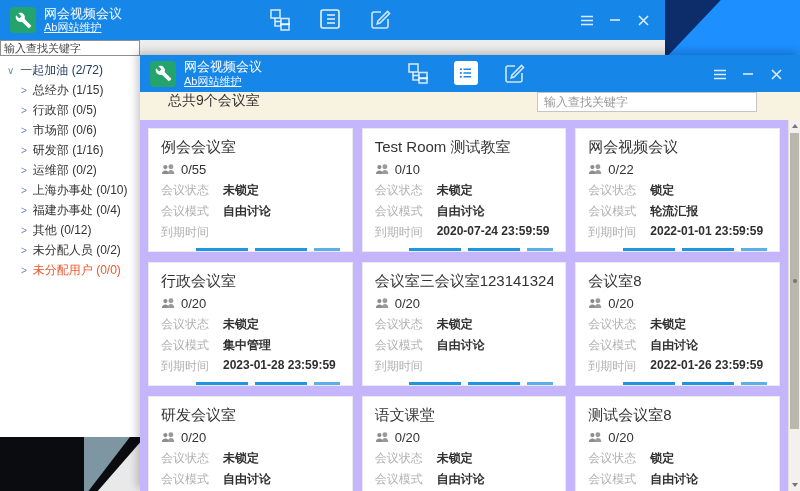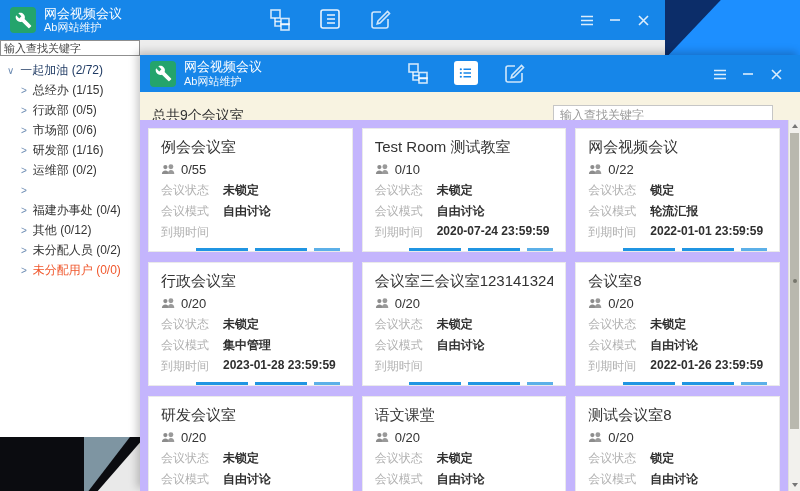--- a/index.html
+++ b/index.html
@@ -15,21 +15,21 @@
                  clip-path:polygon(0 0, 82% 0, 8% 100%, 0 100%); }
   .wp-bl-white { position:absolute; left:96px; top:0; width:44px; height:54px; background:#e9e9e9;
                  clip-path:polygon(100% 10%, 100% 100%, 4% 100%); }
 
   
   .titlebar { position:relative; background:#1686e9; color:#ffffff; display:flex; align-items:center; }
   .app-icon { flex:none; width:26px; height:26px; background:#24a46c; border-radius:4px;
               display:flex; align-items:center; justify-content:center; }
   .title-text { margin-left:8px; line-height:1.2; white-space:nowrap; }
   .title-main { font-size:13px; }
-  .title-sub  { font-size:11px; opacity:.95; }
+  .title-sub  { font-size:11px; opacity:.95;text-decoration:underline; }
   .toolbar { position:absolute; display:flex; align-items:center; }
   .tool { cursor:pointer; display:flex; align-items:center; justify-content:center; }
   .win-controls { position:absolute; display:flex; align-items:center; gap:12px; }
   .wc { cursor:pointer; display:flex; align-items:center; justify-content:center; width:16px; height:16px; }
 
   
   .back-window { position:absolute; left:0; top:0; width:665px; height:437px; background:#f0f0f0; }
   .back-window .titlebar { height:40px; padding-left:10px; }
   .back-window .toolbar { left:268px; top:7px; gap:26px; }
   .back-window .win-controls { right:14px; top:12px; }
@@ -46,21 +46,21 @@
   .chev { color:#6d8cb3; font-size:10px; margin-right:6px; flex:none; }
 
   
   .front-window { position:absolute; left:140px; top:55px; width:660px; height:436px; background:#f0f0f0;
                   box-shadow:-3px -3px 8px rgba(0,0,0,.22); }
   .front-window .titlebar { height:37px; padding-left:10px; }
   .front-window .toolbar { left:266px; top:6px; gap:24px; }
   .front-window .win-controls { right:16px; top:11px; }
   .tool.active { background:#fff; border-radius:3px; width:24px; height:24px; }
   .summary-bar { height:34px; background:#f8f3e1; border-bottom:1px solid #e7e2cf;
-                 display:flex; align-items:flex-end; padding:0 12px; }
+                 display:flex; align-items:flex-start; padding:0 28px; }
   .summary-text { font-size:14px; color:#333; }
   .room-search { margin-left:auto; margin-right:15px; width:220px; height:20px; border:1px solid #c6c6c6;
                  background:#fff; font-size:12px; padding:0 6px; color:#333; outline:none;
                  font-family:"Liberation Sans","DejaVu Sans",sans-serif; }
   .room-search::placeholder { color:#999; opacity:1; }
   .content { position:absolute; left:0; top:65px; right:12px; bottom:0; background:#c4b5fd;
              overflow:hidden; padding:8px; }
   .grid { display:grid; grid-template-columns:repeat(3,1fr); gap:10px 9px; }
   .card { background:#fff; border:1px solid #eaeaea; height:124px; padding:9px 12px 6px; overflow:hidden; }
   .room-name { font-size:15px; color:#333; white-space:nowrap; overflow:hidden; margin-bottom:5px; }
@@ -173,20 +173,21 @@
         <span class="tree-label">研发部 (1/16)</span>
       </div>
 
       <div class="tree-item" data-kind="child">
         <span class="chev">&gt;</span>
         <span class="tree-label">运维部 (0/2)</span>
       </div>
 
       <div class="tree-item" data-kind="child">
         <span class="chev">&gt;</span>
+        <span class="tree-label">上海办事处 (0/10)</span>
       </div>
 
       <div class="tree-item" data-kind="child">
         <span class="chev">&gt;</span>
         <span class="tree-label">福建办事处 (0/4)</span>
       </div>
 
       <div class="tree-item" data-kind="child">
         <span class="chev">&gt;</span>
         <span class="tree-label">其他 (0/12)</span>

